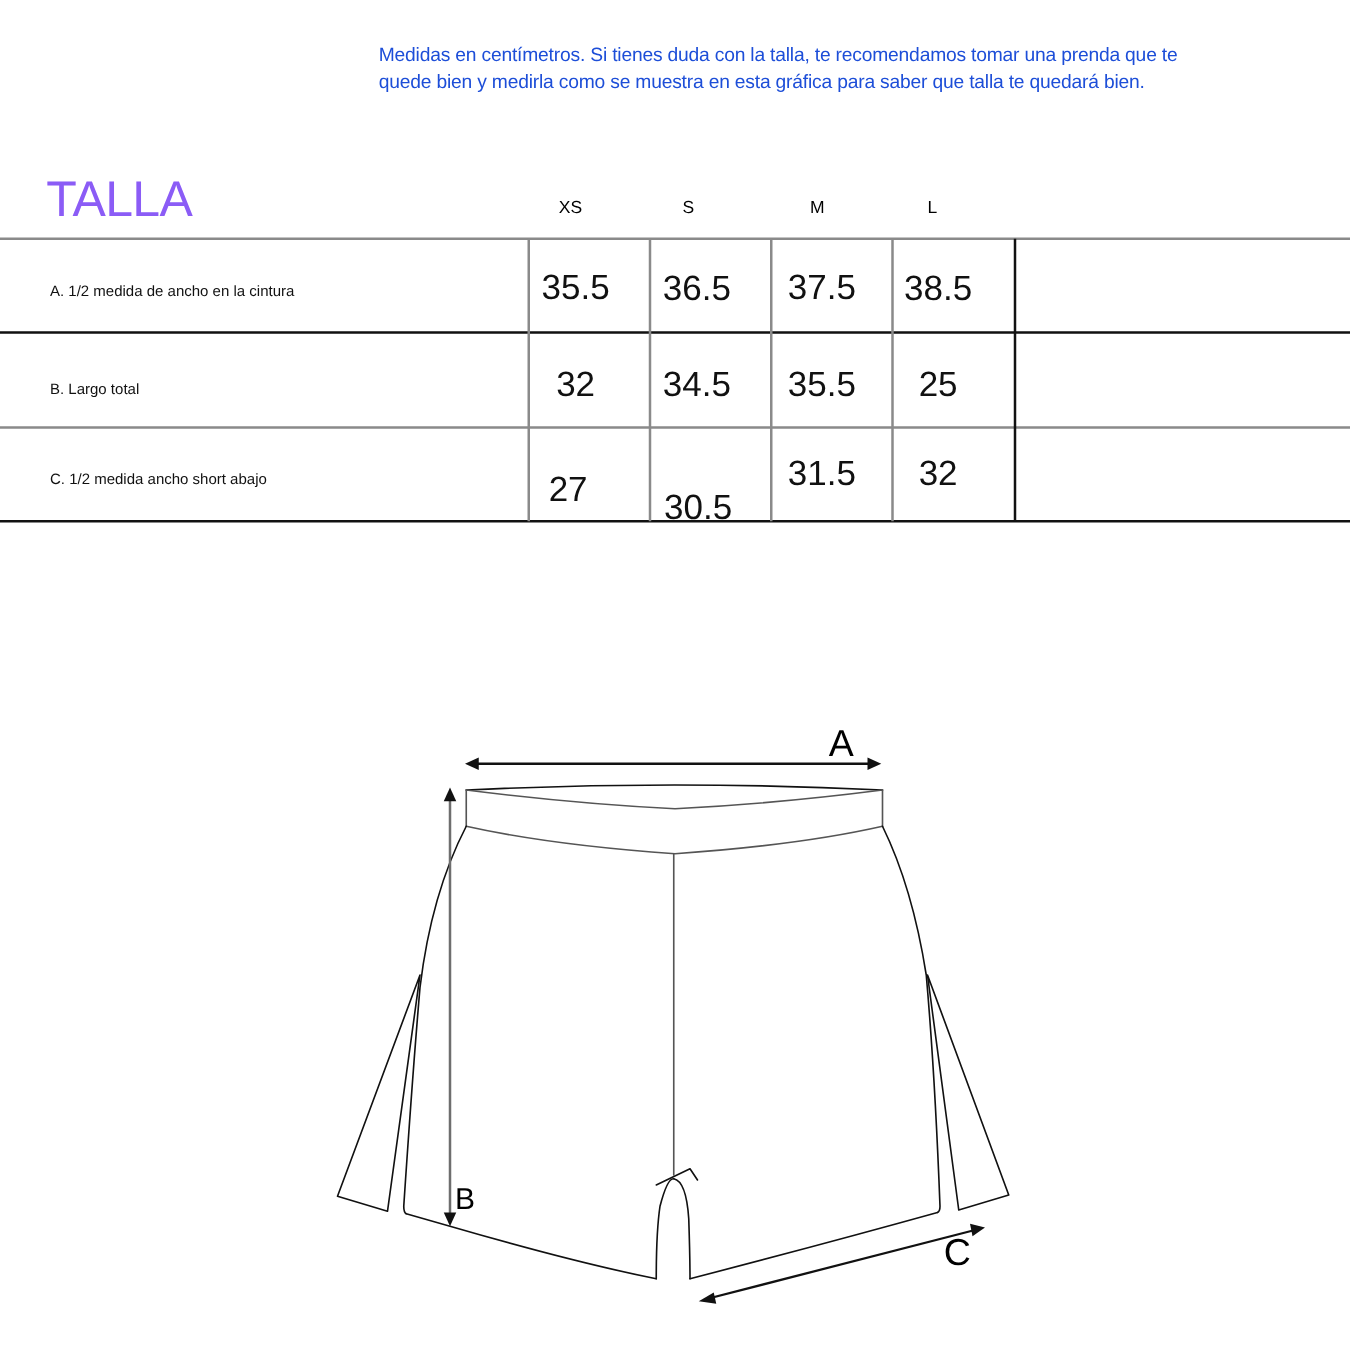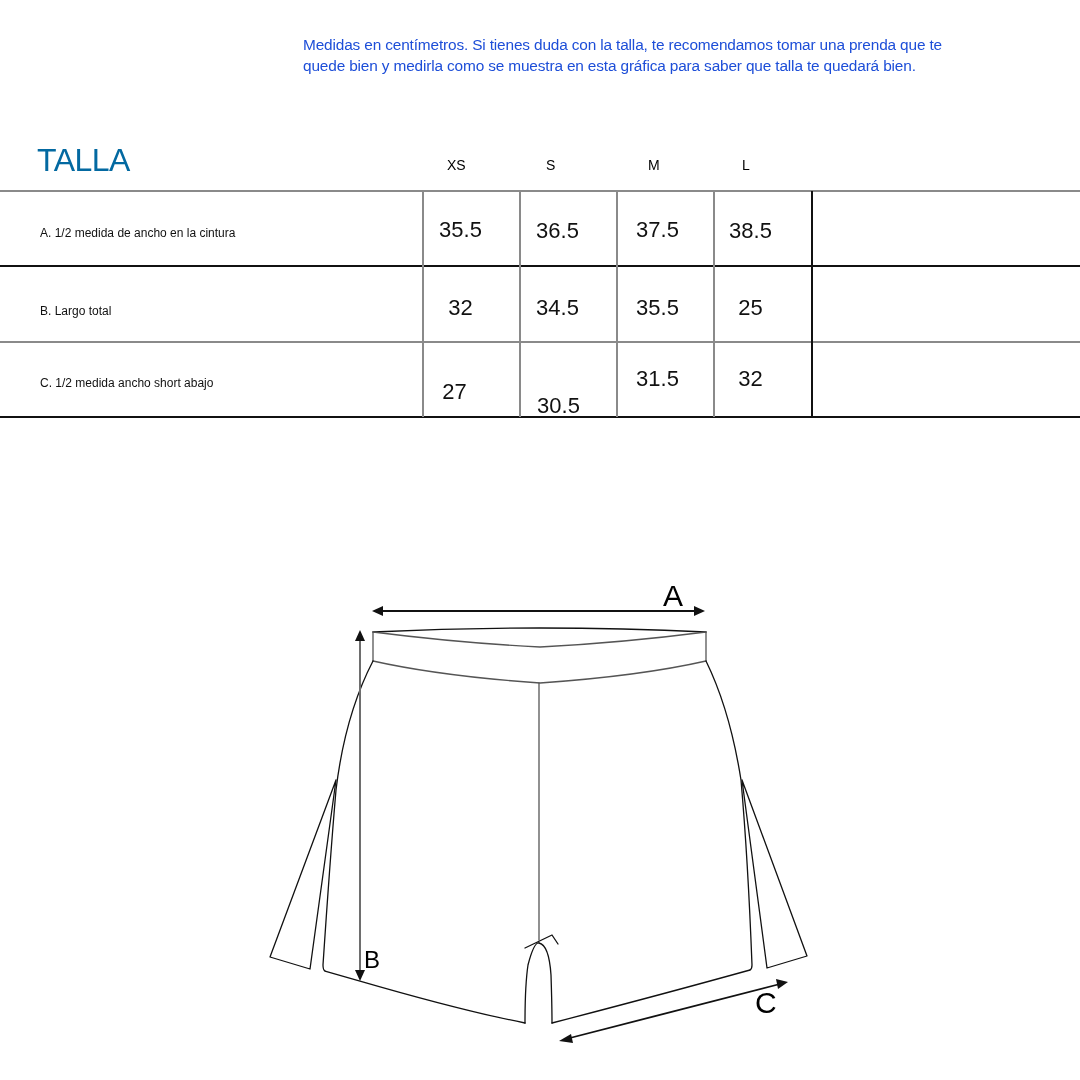--- a/index.html
+++ b/index.html
@@ -23,23 +23,23 @@
       font-size: 15.4px;
       line-height: 21px;
       color: #1d4ed8;
       letter-spacing: -0.15px;
     }
     .intro span { display: block; white-space: nowrap; }
     .talla-title {
       position: absolute;
       left: 37px;
       top: 140px;
-      font-size: 32px;
+      font-size: 40px;
       line-height: 40px;
-      color: #0369a1;
+      color: #8b5cf6;
       letter-spacing: -0.5px;
     }
     .size-header {
       position: absolute;
       top: 154px;
       font-size: 14px;
       line-height: 22px;
       color: #000;
     }
     .hline {
@@ -59,21 +59,21 @@
     .row-label {
       position: absolute;
       left: 40px;
       font-size: 12px;
       line-height: 24px;
       color: #111;
       white-space: nowrap;
     }
     .cell-val {
       position: absolute;
-      font-size: 22px;
+      font-size: 28px;
       line-height: 28px;
       color: #111;
       text-align: center;
       width: 75px;
     }
     .diagram {
       position: absolute;
       left: 0;
       top: 560px;
       width: 1080px;

